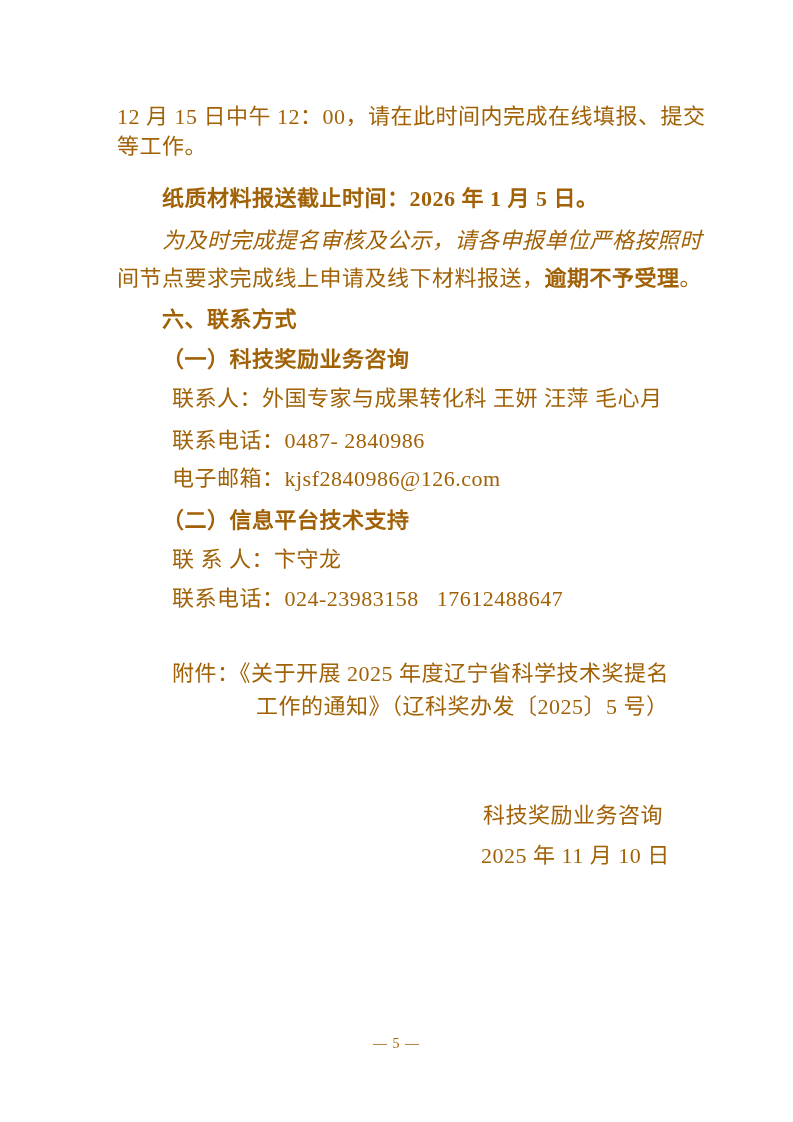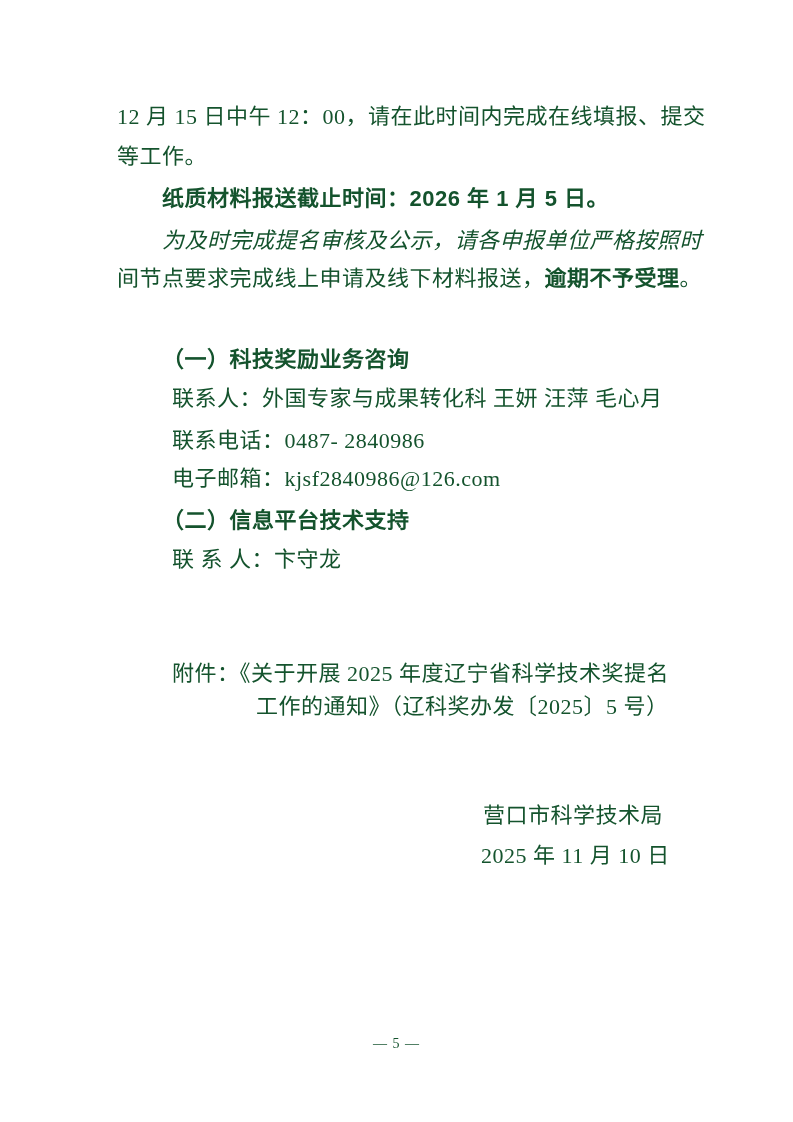--- a/index.html
+++ b/index.html
@@ -5,33 +5,33 @@
   html, body {
     margin: 0;
     padding: 0;
     background: #ffffff;
   }
   .page {
     position: relative;
     width: 793px;
     height: 1122px;
     background: #ffffff;
-    color: #14532d;
+    color: #a16207;
     font-family: "Liberation Serif", "DejaVu Serif", serif;
     font-size: 22px;
     overflow: hidden;
   }
   .line {
     position: absolute;
     white-space: pre;
     line-height: 1.25;
     letter-spacing: 0.5px;
   }
   .bold-sans {
-    font-family: Liberation Sans, sans-serif;
+    font-family: Liberation Serif, serif;
     font-weight: bold;
     text-align: center;
   }
   .bold-serif {
     font-weight: bold;
   }
   .inline-bold {
     font-family: "Liberation Sans", "DejaVu Sans", sans-serif;
     font-weight: bold;
   }
@@ -44,45 +44,47 @@
     letter-spacing: 1px;
   }
 </style>
 </head>
 <body>
 
 <div class="page">
 
   <div class="line" style="top:103px; left:117px;">12 月 15 日中午 12：00，请在此时间内完成在线填报、提交</div>
 
-  <div class="line" style="top:143px; left:117px;">等工作。</div>
+  <div class="line" style="top:133px; left:117px;">等工作。</div>
 
   <div class="line bold-sans" style="top:185px; left:162px;">纸质材料报送截止时间：2026 年 1 月 5 日。</div>
 
   <div class="line" style="top:227px; left:162px;font-style:italic;">为及时完成提名审核及公示，请各申报单位严格按照时</div>
 
   <div class="line" style="top:265px; left:117px;text-align:right;"><span>间节点要求完成线上申请及线下材料报送，</span><span class="inline-bold">逾期不予受理</span><span>。</span></div>
 
+  <div class="line bold-sans" style="top:306px; left:162px;">六、联系方式</div>
 
   <div class="line bold-serif" style="top:346px; left:162px;">（一）科技奖励业务咨询</div>
 
   <div class="line" style="top:385px; left:172px;">联系人：外国专家与成果转化科 王妍 汪萍 毛心月</div>
 
   <div class="line" style="top:427px; left:172px;">联系电话：0487- 2840986</div>
 
   <div class="line" style="top:465px; left:172px;">电子邮箱：kjsf2840986@126.com</div>
 
   <div class="line bold-serif" style="top:507px; left:162px;">（二）信息平台技术支持</div>
 
   <div class="line" style="top:546px; left:172px;">联 系 人：卞守龙</div>
 
+  <div class="line" style="top:585px; left:172px;">联系电话：024-23983158   17612488647</div>
 
   <div class="line" style="top:660px; left:172px;text-align:center;">附件：《关于开展 2025 年度辽宁省科学技术奖提名</div>
 
   <div class="line" style="top:693px; left:232px;margin-left:24px;">工作的通知》（辽科奖办发〔2025〕5 号）</div>
 
-  <div class="line" style="top:802px; left:483px;">营口市科学技术局</div>
+  <div class="line" style="top:802px; left:483px;">科技奖励业务咨询</div>
 
   <div class="line" style="top:842px; left:481px;">2025 年 11 月 10 日</div>
 
   <div class="page-number" style="top:1036px;">— 5 —</div>
 
 </div>
 
 </body></html>

